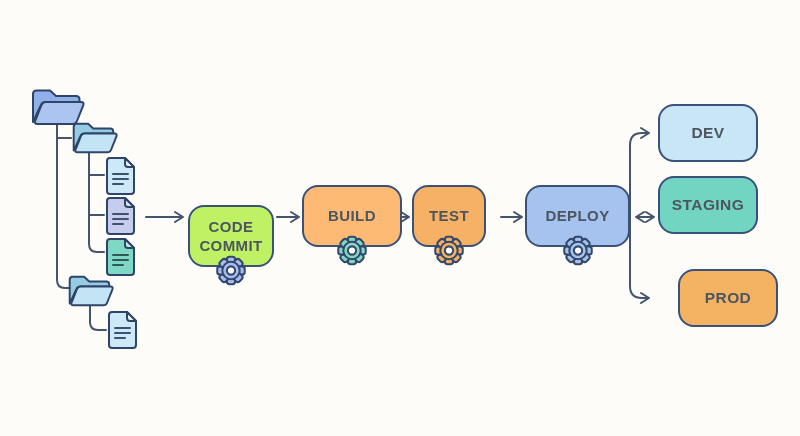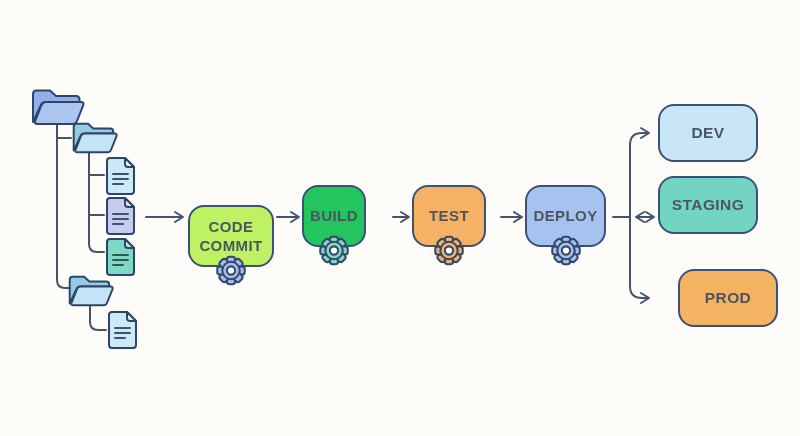--- a/index.html
+++ b/index.html
@@ -98,21 +98,21 @@
         <rect x="-4.5" y="-15" width="9" height="30" rx="3"></rect>
         <rect x="-4.5" y="-15" width="9" height="30" rx="3" transform="rotate(45)"></rect>
         <rect x="-4.5" y="-15" width="9" height="30" rx="3" transform="rotate(90)"></rect>
         <rect x="-4.5" y="-15" width="9" height="30" rx="3" transform="rotate(135)"></rect>
         <circle r="9.5"></circle>
         <circle r="4.5" fill="#ffffff"></circle>
       </g>
     </svg>
   </div>
 
-  <div class="box stage" style="left: 302px; width: 64px; background-color: #22c55e;">
+  <div class="box stage" style="left: 302px; width: 100px; background-color: #fdba74;">
     <span class="label">BUILD</span>
     <svg class="gear" viewBox="-18 -18 36 36">
       <g stroke="#33486b" stroke-width="2.2" stroke-linejoin="round" fill="#83d7c3">
         <rect x="-4.5" y="-15" width="9" height="30" rx="3"></rect>
         <rect x="-4.5" y="-15" width="9" height="30" rx="3" transform="rotate(45)"></rect>
         <rect x="-4.5" y="-15" width="9" height="30" rx="3" transform="rotate(90)"></rect>
         <rect x="-4.5" y="-15" width="9" height="30" rx="3" transform="rotate(135)"></rect>
         <circle r="9.5"></circle>
         <circle r="4.5" fill="#ffffff"></circle>
       </g>
@@ -126,21 +126,21 @@
         <rect x="-4.5" y="-15" width="9" height="30" rx="3"></rect>
         <rect x="-4.5" y="-15" width="9" height="30" rx="3" transform="rotate(45)"></rect>
         <rect x="-4.5" y="-15" width="9" height="30" rx="3" transform="rotate(90)"></rect>
         <rect x="-4.5" y="-15" width="9" height="30" rx="3" transform="rotate(135)"></rect>
         <circle r="9.5"></circle>
         <circle r="4.5" fill="#ffffff"></circle>
       </g>
     </svg>
   </div>
 
-  <div class="box stage" style="left: 525px; width: 81px; background-color: rgb(166, 195, 240);">
+  <div class="box stage" style="left: 525px; width: 105px; background-color: rgb(166, 195, 240);">
     <span class="label">DEPLOY</span>
     <svg class="gear" viewBox="-18 -18 36 36">
       <g stroke="#33486b" stroke-width="2.2" stroke-linejoin="round" fill="#a6c3f0">
         <rect x="-4.5" y="-15" width="9" height="30" rx="3"></rect>
         <rect x="-4.5" y="-15" width="9" height="30" rx="3" transform="rotate(45)"></rect>
         <rect x="-4.5" y="-15" width="9" height="30" rx="3" transform="rotate(90)"></rect>
         <rect x="-4.5" y="-15" width="9" height="30" rx="3" transform="rotate(135)"></rect>
         <circle r="9.5"></circle>
         <circle r="4.5" fill="#ffffff"></circle>
       </g>

